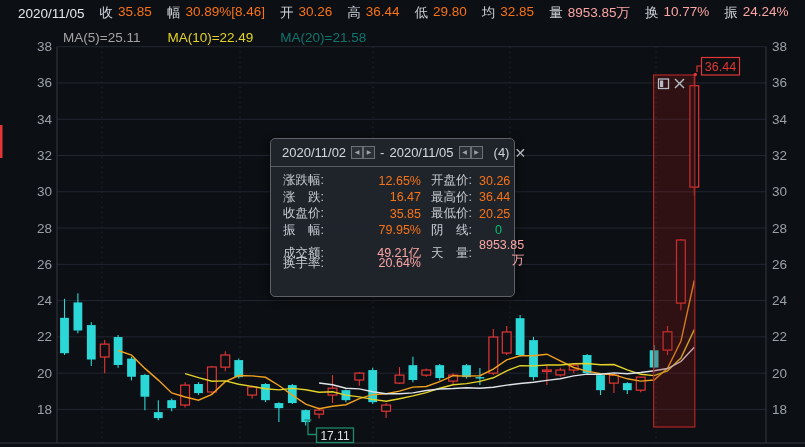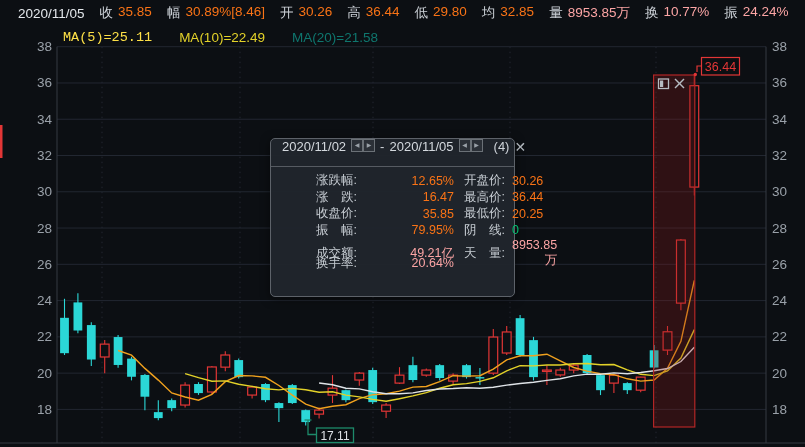--- a/index.html
+++ b/index.html
@@ -16,28 +16,28 @@
   .c-green{color:#00bf6f;}
   .c-label{color:#c6ccd2;}
   
   .malegend{position:absolute;left:63px;top:30px;display:flex;gap:27px;font-size:13.5px;z-index:4;white-space:nowrap;}
   
   #chart-svg{position:absolute;left:0;top:0;z-index:1;}
   
   .popup{position:absolute;left:270px;top:138px;width:245px;height:159px;box-sizing:border-box;
          background:rgba(32,37,44,0.97);border:1px solid #5d6269;border-radius:5px;z-index:6;
          box-shadow:0 2px 10px rgba(0,0,0,0.5);color:#d4d9de;}
-  .popup-header{display:flex;align-items:flex-start;height:27px;padding:0 11px;font-size:13px;gap:5px;
+  .popup-header{display:flex;align-items:center;height:27px;padding:0 11px;font-size:13px;gap:5px;
                 border-bottom:1px solid #565b62;}
   .stepper{display:inline-flex;}
   .stepper i{width:10px;height:11px;border:1px solid #6b7177;background:#2b3037;color:#9aa1a8;
              font-size:6px;line-height:11px;text-align:center;font-style:normal;}
   .pcount{margin-left:6px;color:#cfd4da;}
   .pclose{margin-left:auto;color:#aeb4ba;font-size:14px;cursor:pointer;}
-  .popup-body{padding:5px 12px 0 12px;font-size:12.5px;margin-left:33px;}
+  .popup-body{padding:5px 12px 0 12px;font-size:12.5px;}
   .prow{display:grid;grid-template-columns:64px 74px 58px 1fr;height:16.6px;align-items:center;}
   .prow .v{text-align:right;}
   .prow .l2{padding-left:10px;}
 </style>
 </head>
 <body>
 <div id="app">
 
   <svg id="chart-svg" width="805" height="447">
       <rect x="57" y="46.7" width="709" height="396.3" fill="transparent"></rect>
@@ -337,21 +337,21 @@
           <span class="c-white">10.77%</span>
         </span>
         <span class="titem">
           <span class="tlabel">振</span>
           <span class="c-white">24.24%</span>
         </span>
       </span>
   </div>
 
   <div class="malegend" id="ma-legend">
-      <span style="color: #fde047; font-family: Liberation Mono, monospace;">MA(5)=25.11</span>
+      <span style="color: #a3a3a3;">MA(5)=25.11</span>
       <span style="color: rgb(227, 210, 41);">MA(10)=22.49</span>
       <span style="color: #0f766e;">MA(20)=21.58</span>
     </div>
 
   <div class="popup">
     <div class="popup-header">
       <span>2020/11/02</span>
       <span class="stepper">
           <i>◀</i>
           <i>▶</i>

